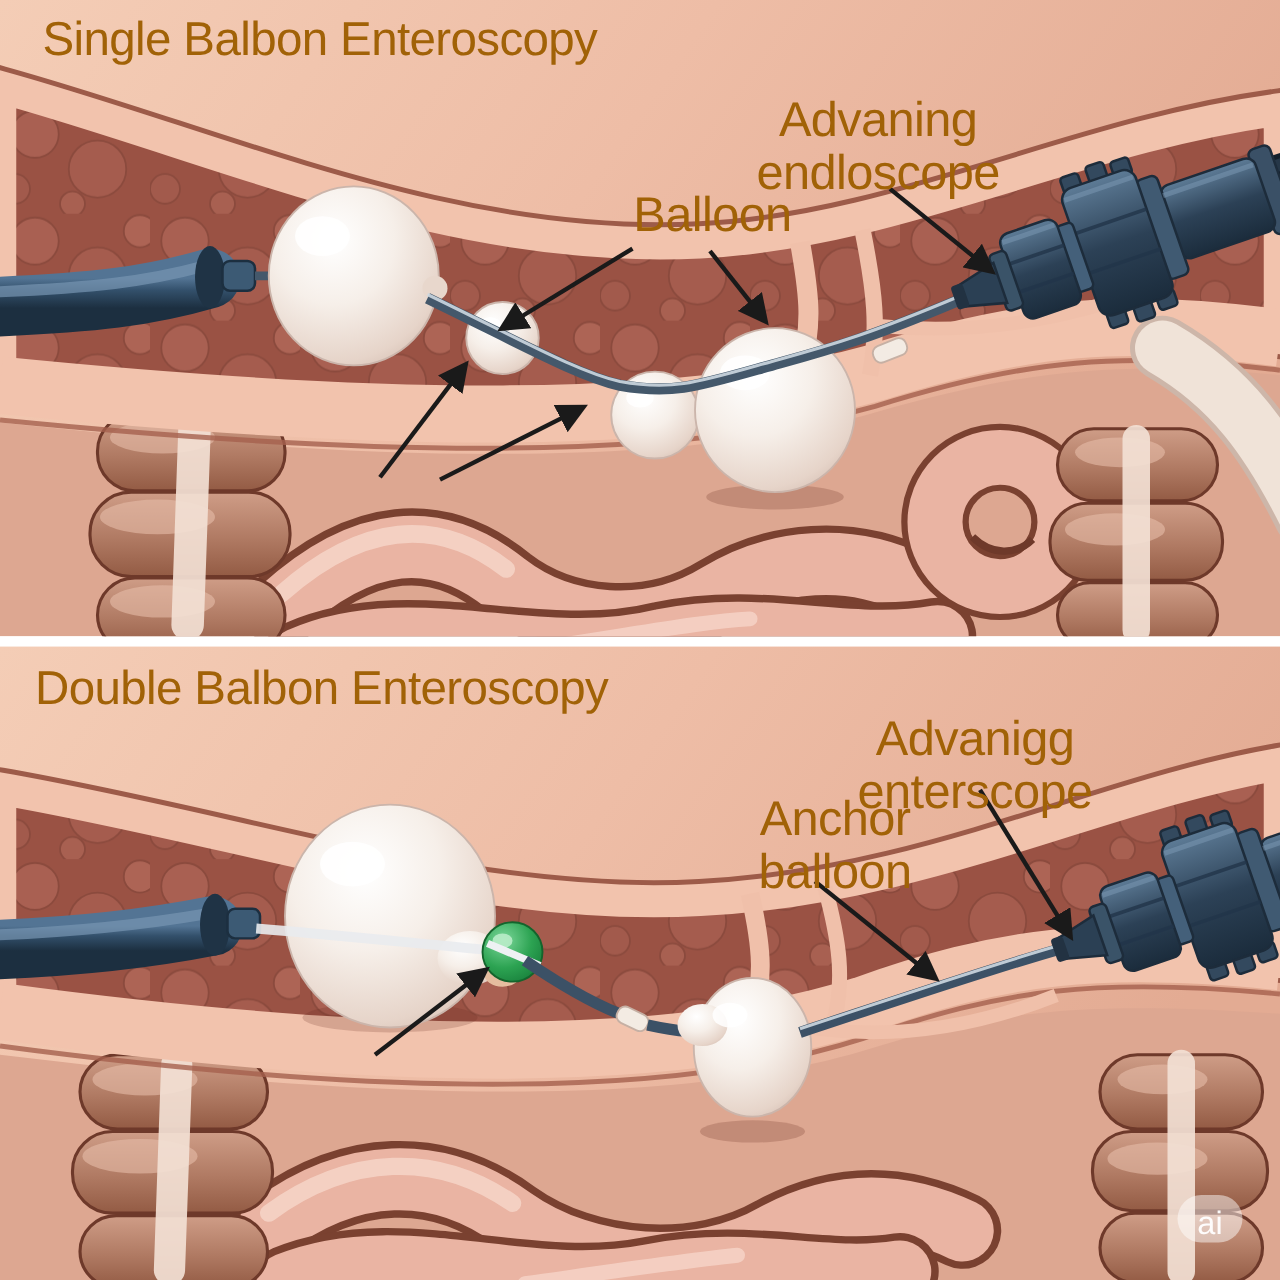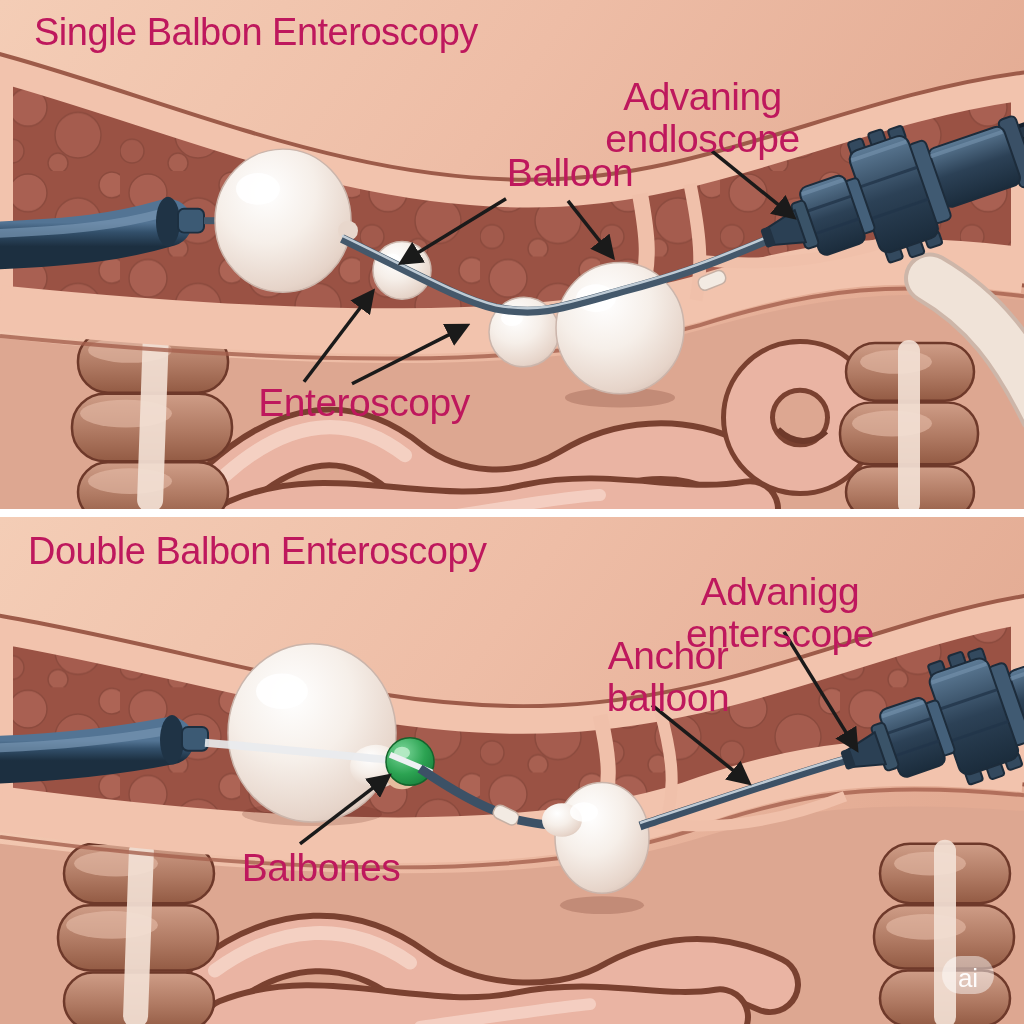--- a/index.html
+++ b/index.html
@@ -2,21 +2,21 @@
 <html><head>
 <meta charset="utf-8">
 <style>
   html,body{margin:0;padding:0;background:#ffffff;}
   .stage{position:relative;width:1024px;height:1024px;overflow:hidden;background:#ffffff;
          font-family:"Liberation Sans", sans-serif;}
   .panel{position:absolute;left:0;width:1024px;overflow:hidden;}
   #panel-single{top:0;height:509px;}
   #panel-double{top:517px;height:507px;padding-left:11px;}
   .panel svg{position:absolute;left:0;top:0;}
-  .ill-label{position:absolute;color:#be185d;white-space:pre-line;line-height:1.08;
+  .ill-label{position:absolute;color:#a16207;white-space:pre-line;line-height:1.08;
              letter-spacing:-0.5px;}
   .ill-title{font-size:38px;}
   .small-label{font-size:39px;text-align:center;}
   .left-label{text-align:left;}
   .watermark{position:absolute;left:942px;top:956px;width:52px;height:38px;border-radius:19px;
              background:rgba(255,255,255,0.48);display:flex;align-items:flex-end;justify-content:center;
              color:rgba(255,255,255,0.95);font-size:26px;letter-spacing:0;}
 </style>
 </head>
 <body>
@@ -190,21 +190,20 @@
         <line x1="568" y1="202" x2="612" y2="258" marker-end="url(#ah)"></line>
         <line x1="304" y1="384" x2="372" y2="294" marker-end="url(#ah)"></line>
         <line x1="352" y1="386" x2="466" y2="328" marker-end="url(#ah)"></line>
       </g>
     </svg>
 
     <div class="ill-label ill-title left-label" style="left:34px;top:12px;">Single Balbon Enteroscopy</div>
     <div class="ill-label small-label" style="left:580px;top:76px;width:245px;">Advaning
 endloscope</div>
     <div class="ill-label small-label" style="left:500px;top:152px;width:140px;">Balloon</div>
-    <div class="ill-label small-label" style="left:254px;top:382px;width:220px;">Enteroscopy</div>
   </div>
 
   <div class="panel" id="panel-double">
     <svg width="1024" height="507" viewBox="0 0 1024 512" preserveAspectRatio="none">
       <rect x="0" y="0" width="1024" height="512" fill="url(#skin)"></rect>
 
       <g>
         <path d="M0,330 C260,362 520,378 690,327 C800,292 880,287 1024,297 L1024,512 L0,512 Z" fill="#dda791"></path>
         <g stroke-linecap="round" fill="none">
           <path d="M215,470 C280,420 350,418 410,462 C470,505 560,510 620,475 C670,448 720,448 770,472" stroke="#7a4130" stroke-width="62"></path>
@@ -286,19 +285,18 @@
         <line x1="652" y1="190" x2="748" y2="268" marker-end="url(#ah)"></line>
         <line x1="300" y1="330" x2="388" y2="262" marker-end="url(#ah)"></line>
       </g>
     </svg>
 
     <div class="ill-label ill-title left-label" style="left:28px;top:14px;">Double Balbon Enteroscopy</div>
     <div class="ill-label small-label" style="left:660px;top:38px;width:240px;margin-top:16px;">Advanigg
 enterscope</div>
     <div class="ill-label small-label" style="left:568px;top:118px;width:200px;">Anchor
 balloon</div>
-    <div class="ill-label small-label" style="left:196px;top:330px;width:250px;">Balbones</div>
   </div>
 
   <div class="watermark">
     <span>ai</span>
   </div>
 </div>
 
 </body></html>

